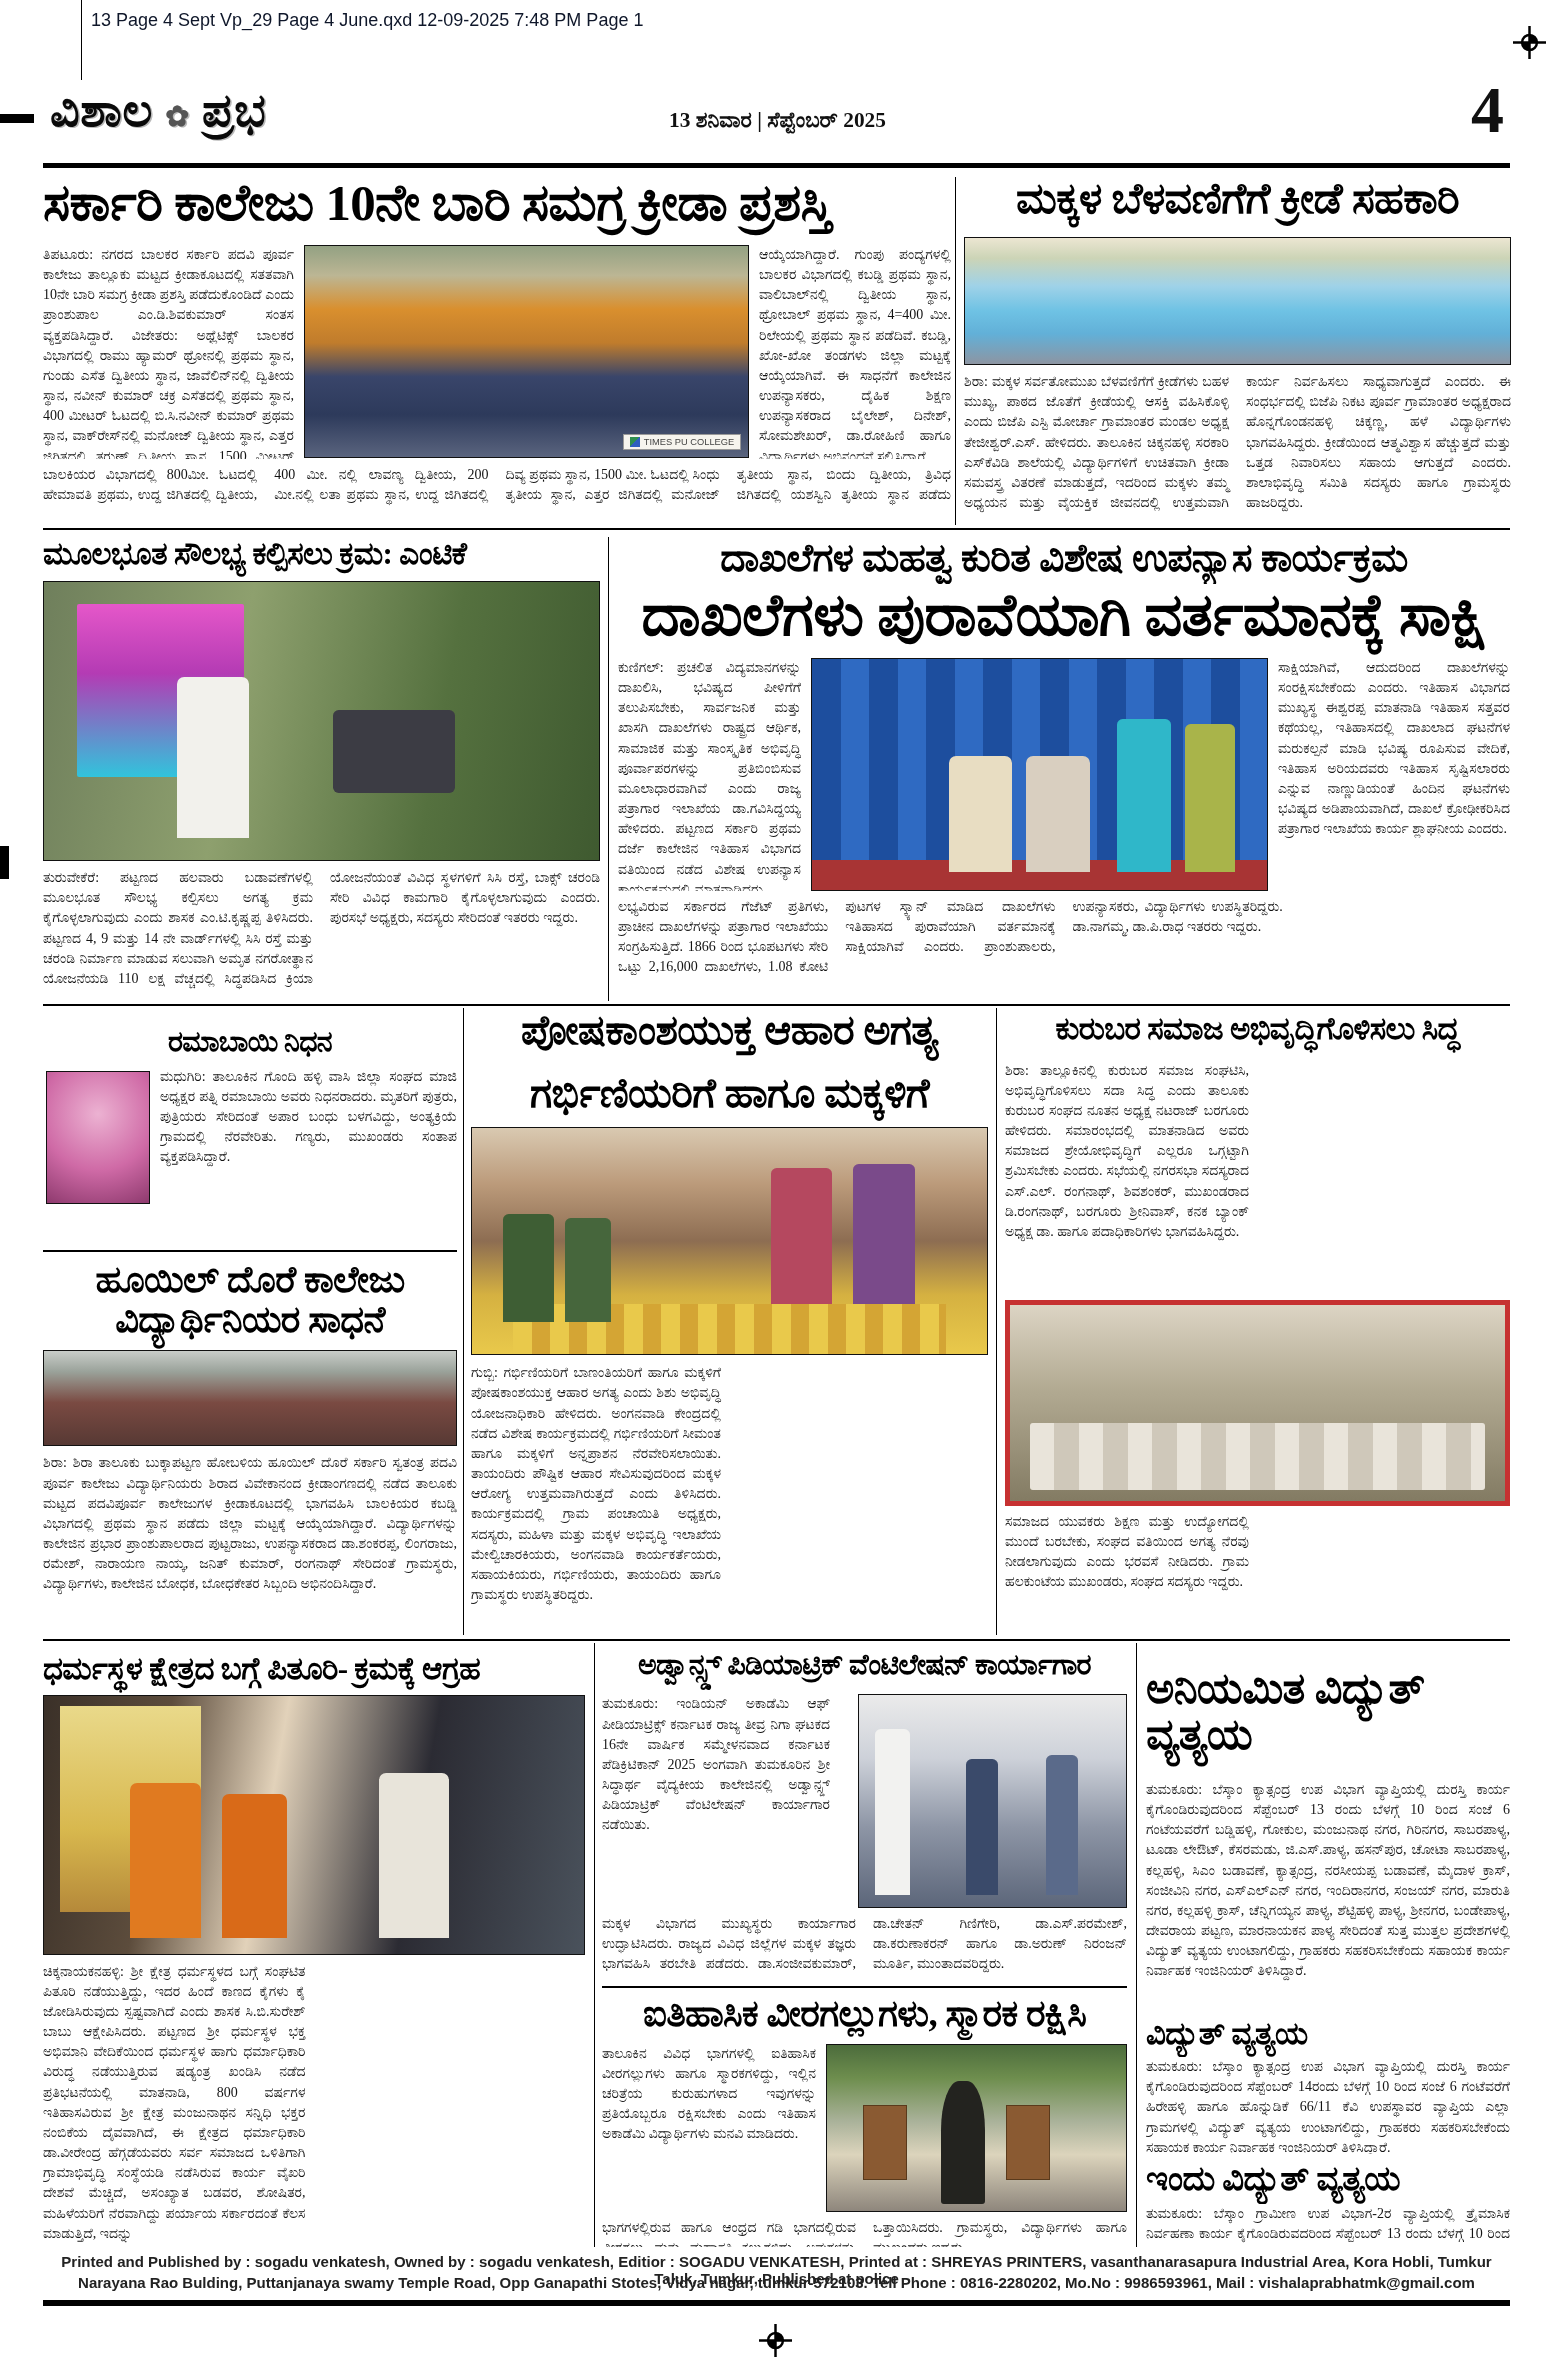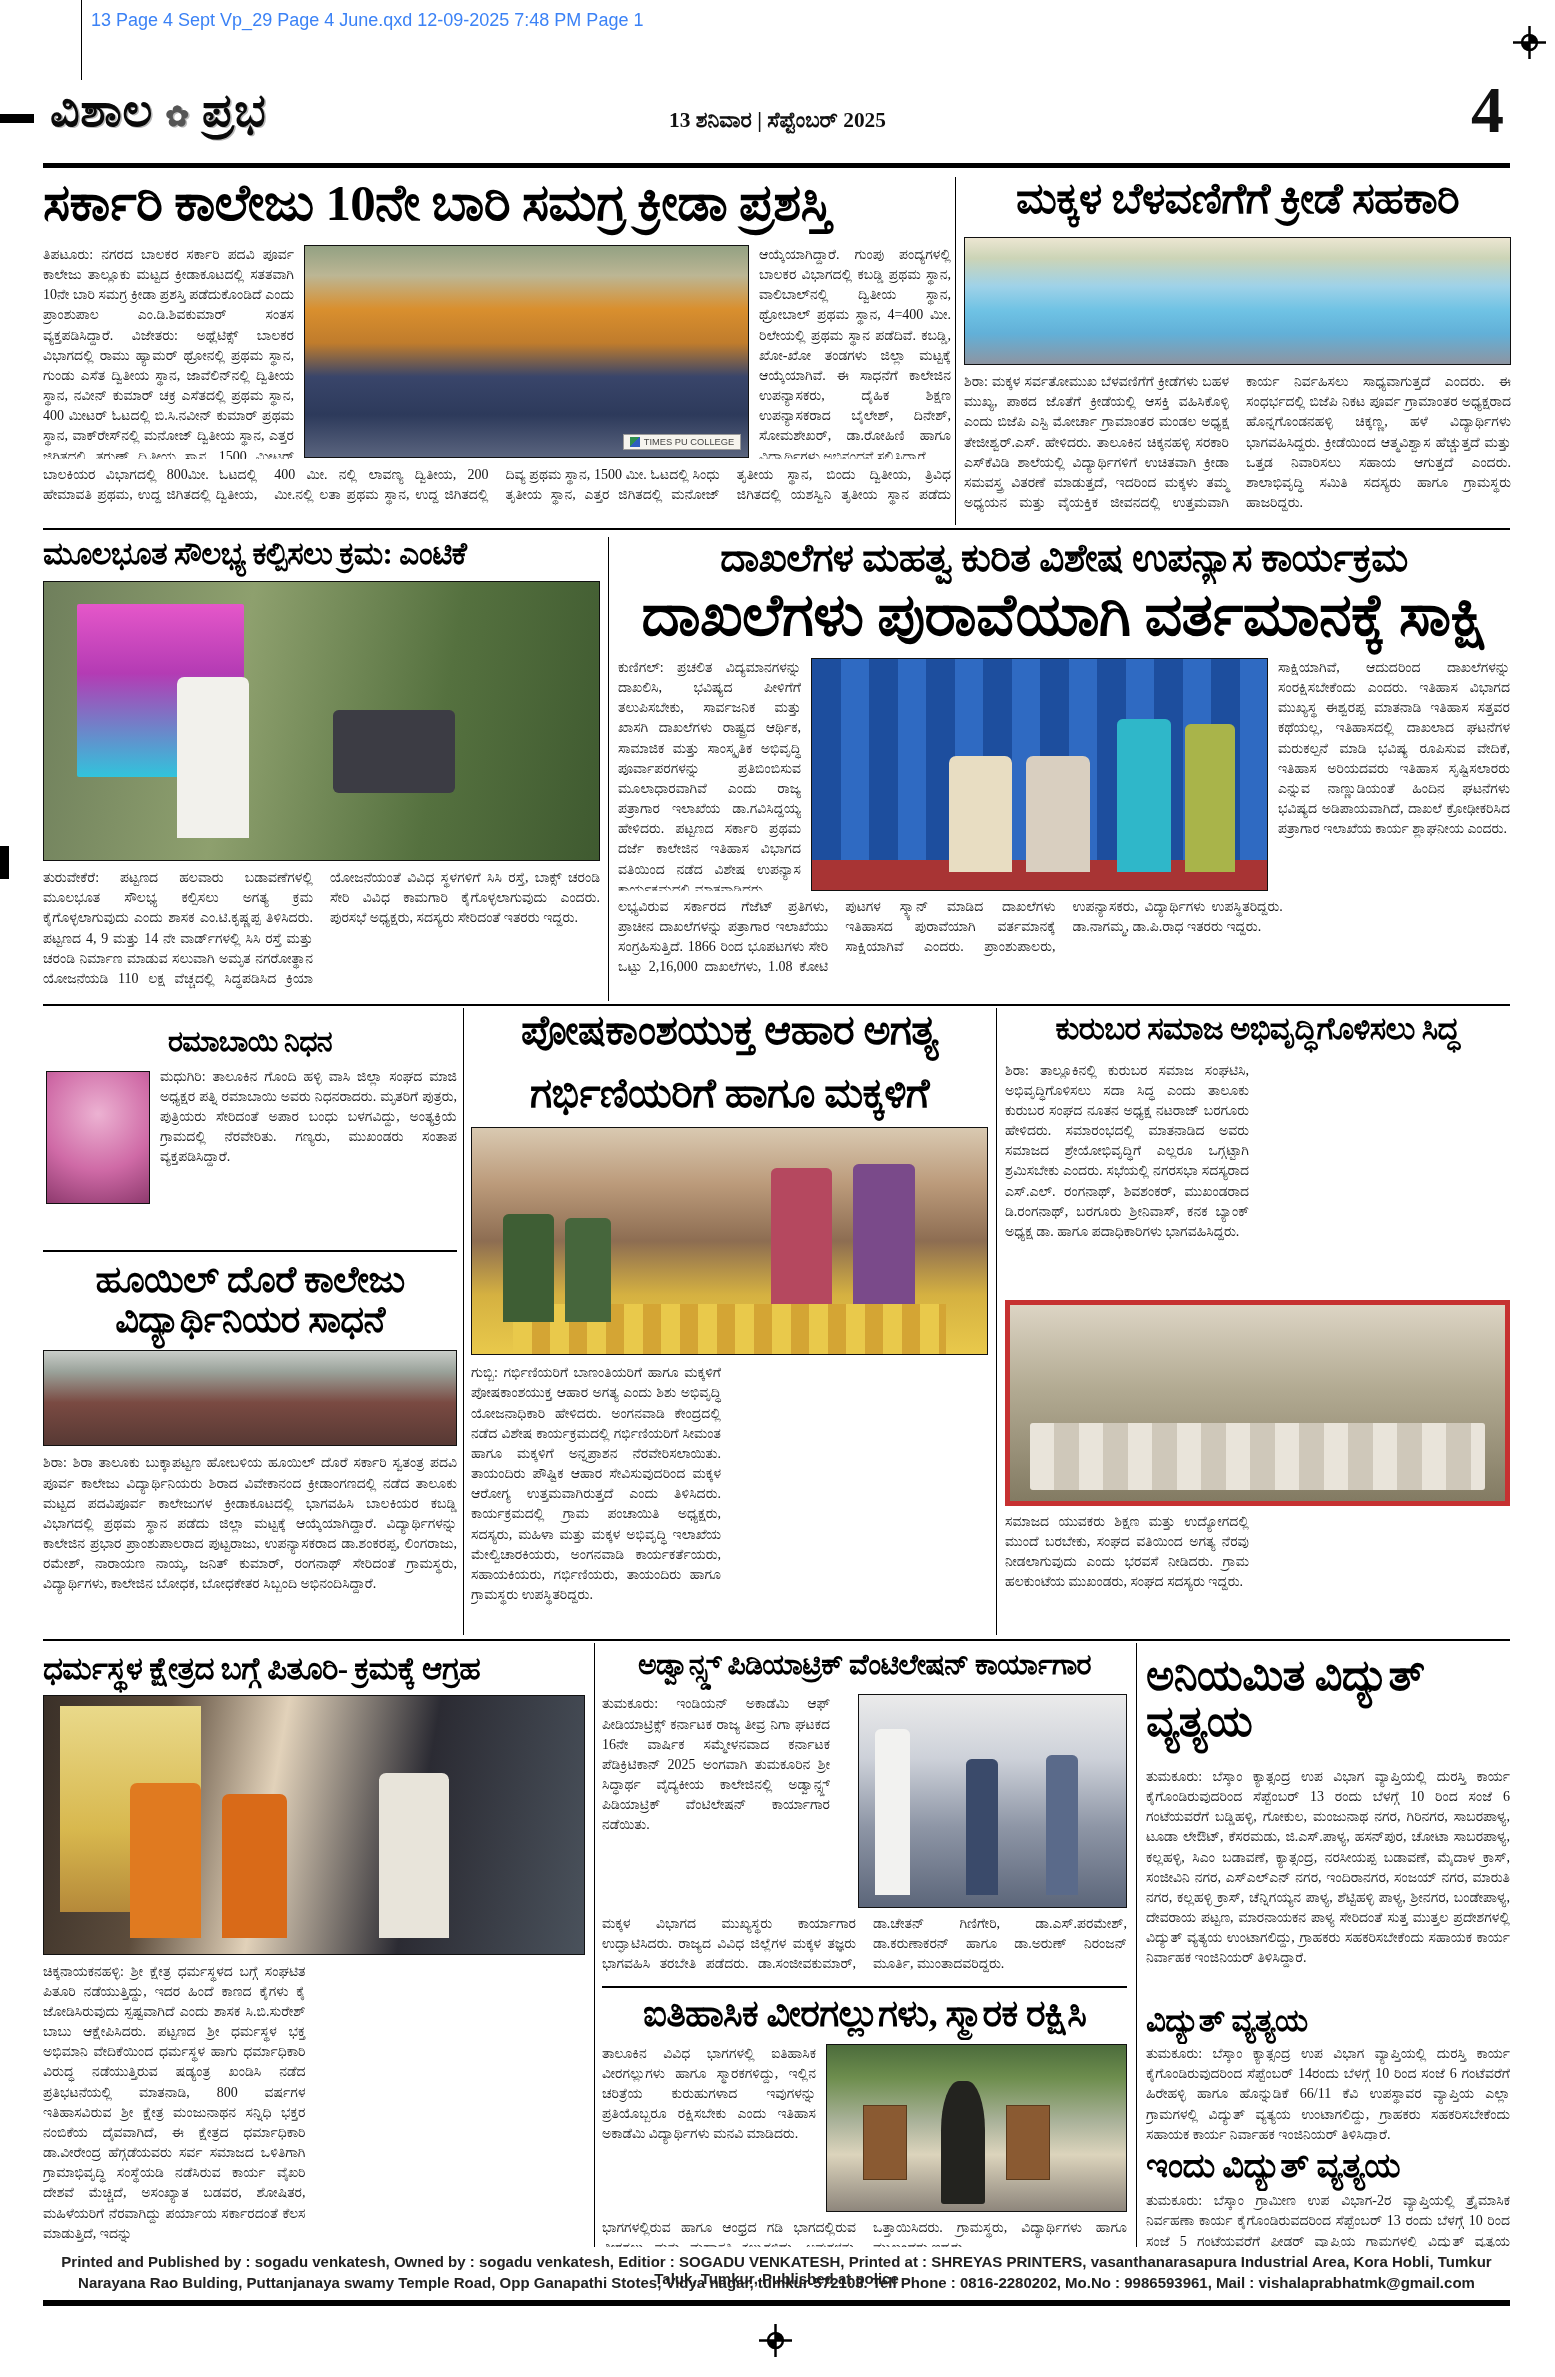--- a/index.html
+++ b/index.html
@@ -1,21 +1,21 @@
 <!DOCTYPE html>
 <html style="font-size:11.4px"><head>
 <meta charset="utf-8">
 <style>
   html,body{margin:0;padding:0;background:#ffffff;}
   #page{position:relative;width:1555px;height:2377px;background:#ffffff;color:#111;overflow:hidden;
         font-family:"Liberation Serif",serif;}
   .abs{position:absolute;}
   .rule-h{position:absolute;background:#000;}
   .rule-v{position:absolute;background:#000;width:1.4px;}
-  .print-header{font-family:"Liberation Sans",sans-serif;font-size:18px;color:#3b82f6;}
+  .print-header{font-family:"Liberation Sans",sans-serif;font-size:18px;color:#0f172a;}
   .masthead-logo{font-weight:900;font-size:46px;letter-spacing:0.7px;color:#0a0a0a;
                  text-shadow:1.4px 1.4px 0 #b9b9b9;}
   .masthead-date{font-weight:700;font-size:21.4px;text-align:center;}
   .masthead-page{font-family:"Liberation Serif",serif;font-size:66px;font-weight:700;line-height:1;}
   .headline{font-family:"Liberation Serif",serif;font-weight:900;color:#000;line-height:1.08;
             letter-spacing:-0.7px;overflow:hidden;}
   .hl-center{text-align:center;}
   .nowrap{white-space:nowrap;}
   .body-text{font-family:"Liberation Serif",serif;font-size:14px;line-height:1.44;
              text-align:justify;color:#131313;overflow:hidden;}
@@ -198,21 +198,21 @@
         <div class="ph-block" style="left:12%;top:36%;width:14%;height:44%;background:#8a5a32;border:1.4px solid #5a3a1c;"></div>
         <div class="ph-block" style="left:60%;top:36%;width:14%;height:44%;background:#8a5a32;border:1.4px solid #5a3a1c;"></div>
       </div>
     </div>
     <div class="body-text cols-2" style="margin-top:5.7px;height:86px;">ಭಾಗಗಳಲ್ಲಿರುವ ಹಾಗೂ ಆಂಧ್ರದ ಗಡಿ ಭಾಗದಲ್ಲಿರುವ ವೀರಗಲ್ಲು ಮತ್ತು ಮಹಾಸತಿ ಕಲ್ಲುಗಳಿದ್ದು, ಅವುಗಳನ್ನು ಸಂರಕ್ಷಿಸಬೇಕು ಎಂದು ಹಮ್ಮಿಕೊಂಡಿದ್ದ ಕಾರ್ಯಕ್ರಮದಲ್ಲಿ ಒತ್ತಾಯಿಸಿದರು. ಗ್ರಾಮಸ್ಥರು, ವಿದ್ಯಾರ್ಥಿಗಳು ಹಾಗೂ ಮುಖಂಡರು ಇದ್ದರು.</div>
   </div>
 
   <div class="rule-v" style="left:1136px;top:1643px;height:604px;"></div>
 
   <div class="article" style="left:1146px;top:1643px;width:364px;height:604px;">
-    <div class="headline" style="font-size:43px;height:114px;margin-top:10px;">ಅನಿಯಮಿತ ವಿದ್ಯುತ್ ವ್ಯತ್ಯಯ</div>
+    <div class="headline" style="font-size:43px;height:114px;margin-top:23px;">ಅನಿಯಮಿತ ವಿದ್ಯುತ್ ವ್ಯತ್ಯಯ</div>
     <div class="body-text" style="height:230px;">ತುಮಕೂರು: ಬೆಸ್ಕಾಂ ಕ್ಯಾತ್ಸಂದ್ರ ಉಪ ವಿಭಾಗ ವ್ಯಾಪ್ತಿಯಲ್ಲಿ ದುರಸ್ತಿ ಕಾರ್ಯ ಕೈಗೊಂಡಿರುವುದರಿಂದ ಸೆಪ್ಟೆಂಬರ್ 13 ರಂದು ಬೆಳಗ್ಗೆ 10 ರಿಂದ ಸಂಜೆ 6 ಗಂಟೆಯವರೆಗೆ ಬಡ್ಡಿಹಳ್ಳಿ, ಗೋಕುಲ, ಮಂಜುನಾಥ ನಗರ, ಗಿರಿನಗರ, ಸಾಬರಪಾಳ್ಯ, ಟೂಡಾ ಲೇಔಟ್, ಕೆಸರಮಡು, ಜಿ.ಎಸ್.ಪಾಳ್ಯ, ಹಸನ್‌ಪುರ, ಚೋಟಾ ಸಾಬರಪಾಳ್ಯ, ಕಲ್ಲಹಳ್ಳಿ, ಸಿಎಂ ಬಡಾವಣೆ, ಕ್ಯಾತ್ಸಂದ್ರ, ನರಸೀಯಪ್ಪ ಬಡಾವಣೆ, ಮೈದಾಳ ಕ್ರಾಸ್, ಸಂಜೀವಿನಿ ನಗರ, ಎಸ್‌ಎಲ್‌ಎನ್ ನಗರ, ಇಂದಿರಾನಗರ, ಸಂಜಯ್ ನಗರ, ಮಾರುತಿ ನಗರ, ಕಲ್ಲಹಳ್ಳಿ ಕ್ರಾಸ್, ಚೆನ್ನಿಗಯ್ಯನ ಪಾಳ್ಯ, ಶೆಟ್ಟಿಹಳ್ಳಿ ಪಾಳ್ಯ, ಶ್ರೀನಗರ, ಬಂಡೇಪಾಳ್ಯ, ದೇವರಾಯ ಪಟ್ಟಣ, ಮಾರನಾಯಕನ ಪಾಳ್ಯ ಸೇರಿದಂತೆ ಸುತ್ತ ಮುತ್ತಲ ಪ್ರದೇಶಗಳಲ್ಲಿ ವಿದ್ಯುತ್ ವ್ಯತ್ಯಯ ಉಂಟಾಗಲಿದ್ದು, ಗ್ರಾಹಕರು ಸಹಕರಿಸಬೇಕೆಂದು ಸಹಾಯಕ ಕಾರ್ಯ ನಿರ್ವಾಹಕ ಇಂಜಿನಿಯರ್ ತಿಳಿಸಿ​ದ್ದಾರೆ.</div>
     <div class="headline nowrap" style="font-size:31px;height:40px;margin-top:7.1px;">ವಿದ್ಯುತ್ ವ್ಯತ್ಯಯ</div>
     <div class="body-text" style="height:97px;">ತುಮಕೂರು: ಬೆಸ್ಕಾಂ ಕ್ಯಾತ್ಸಂದ್ರ ಉಪ ವಿಭಾಗ ವ್ಯಾಪ್ತಿಯಲ್ಲಿ ದುರಸ್ತಿ ಕಾರ್ಯ ಕೈಗೊಂಡಿರುವುದರಿಂದ ಸೆಪ್ಟೆಂಬರ್ 14ರಂದು ಬೆಳಗ್ಗೆ 10 ರಿಂದ ಸಂಜೆ 6 ಗಂಟೆವರೆಗೆ ಹಿರೇಹಳ್ಳಿ ಹಾಗೂ ಹೊನ್ನುಡಿಕೆ 66/11 ಕೆವಿ ಉಪಸ್ಥಾವರ ವ್ಯಾಪ್ತಿಯ ಎಲ್ಲಾ ಗ್ರಾಮಗಳಲ್ಲಿ ವಿದ್ಯುತ್ ವ್ಯತ್ಯಯ ಉಂಟಾಗಲಿದ್ದು, ಗ್ರಾಹಕರು ಸಹಕರಿಸಬೇಕೆಂದು ಸಹಾಯಕ ಕಾರ್ಯ ನಿರ್ವಾಹಕ ಇಂಜಿನಿಯರ್ ತಿಳಿಸಿದ್ದಾರೆ.</div>
     <div class="headline nowrap" style="font-size:34px;height:43px;margin-top:7.1px;">ಇಂದು ವಿದ್ಯುತ್ ವ್ಯತ್ಯಯ</div>
     <div class="body-text" style="height:74px;">ತುಮಕೂರು: ಬೆಸ್ಕಾಂ ಗ್ರಾಮೀಣ ಉಪ ವಿಭಾಗ-2ರ ವ್ಯಾಪ್ತಿಯಲ್ಲಿ ತ್ರೈಮಾಸಿಕ ನಿರ್ವಹಣಾ ಕಾರ್ಯ ಕೈಗೊಂಡಿರುವದರಿಂದ ಸೆಪ್ಟೆಂಬರ್ 13 ರಂದು ಬೆಳಗ್ಗೆ 10 ರಿಂದ ಸಂಜೆ 5 ಗಂಟೆಯವರೆಗೆ ಫೀಡರ್ ವ್ಯಾಪ್ತಿಯ ಗ್ರಾಮಗಳಲ್ಲಿ ವಿದ್ಯುತ್ ವ್ಯತ್ಯಯ ಉಂಟಾಗಲಿದೆ ಎಂದು ತಿಳಿಸಿದ್ದಾರೆ.</div>
   </div>
 
   <div class="abs" style="left:43px;top:2253px;width:1467px;text-align:center;font-family:'Liberation Sans',sans-serif;font-size:15px;font-weight:700;color:#222;">Printed and Published by : sogadu venkatesh, Owned by : sogadu venkatesh, Editior : SOGADU VENKATESH, Printed at : SHREYAS PRINTERS, vasanthanarasapura Industrial Area, Kora Hobli, Tumkur Taluk, Tumkur, Published at police</div>
   <div class="abs" style="left:43px;top:2274px;width:1467px;text-align:center;font-family:'Liberation Sans',sans-serif;font-size:15px;font-weight:700;color:#222;">Narayana Rao Bulding, Puttanjanaya swamy Temple Road, Opp Ganapathi Stotes, Vidya nagar, tumkur-572103. Tell Phone : 0816-2280202, Mo.No : 9986593961, Mail : vishalaprabhatmk@gmail.com</div>
   <div class="rule-h" style="left:43px;top:2300px;width:1467px;height:6.4px;"></div>

